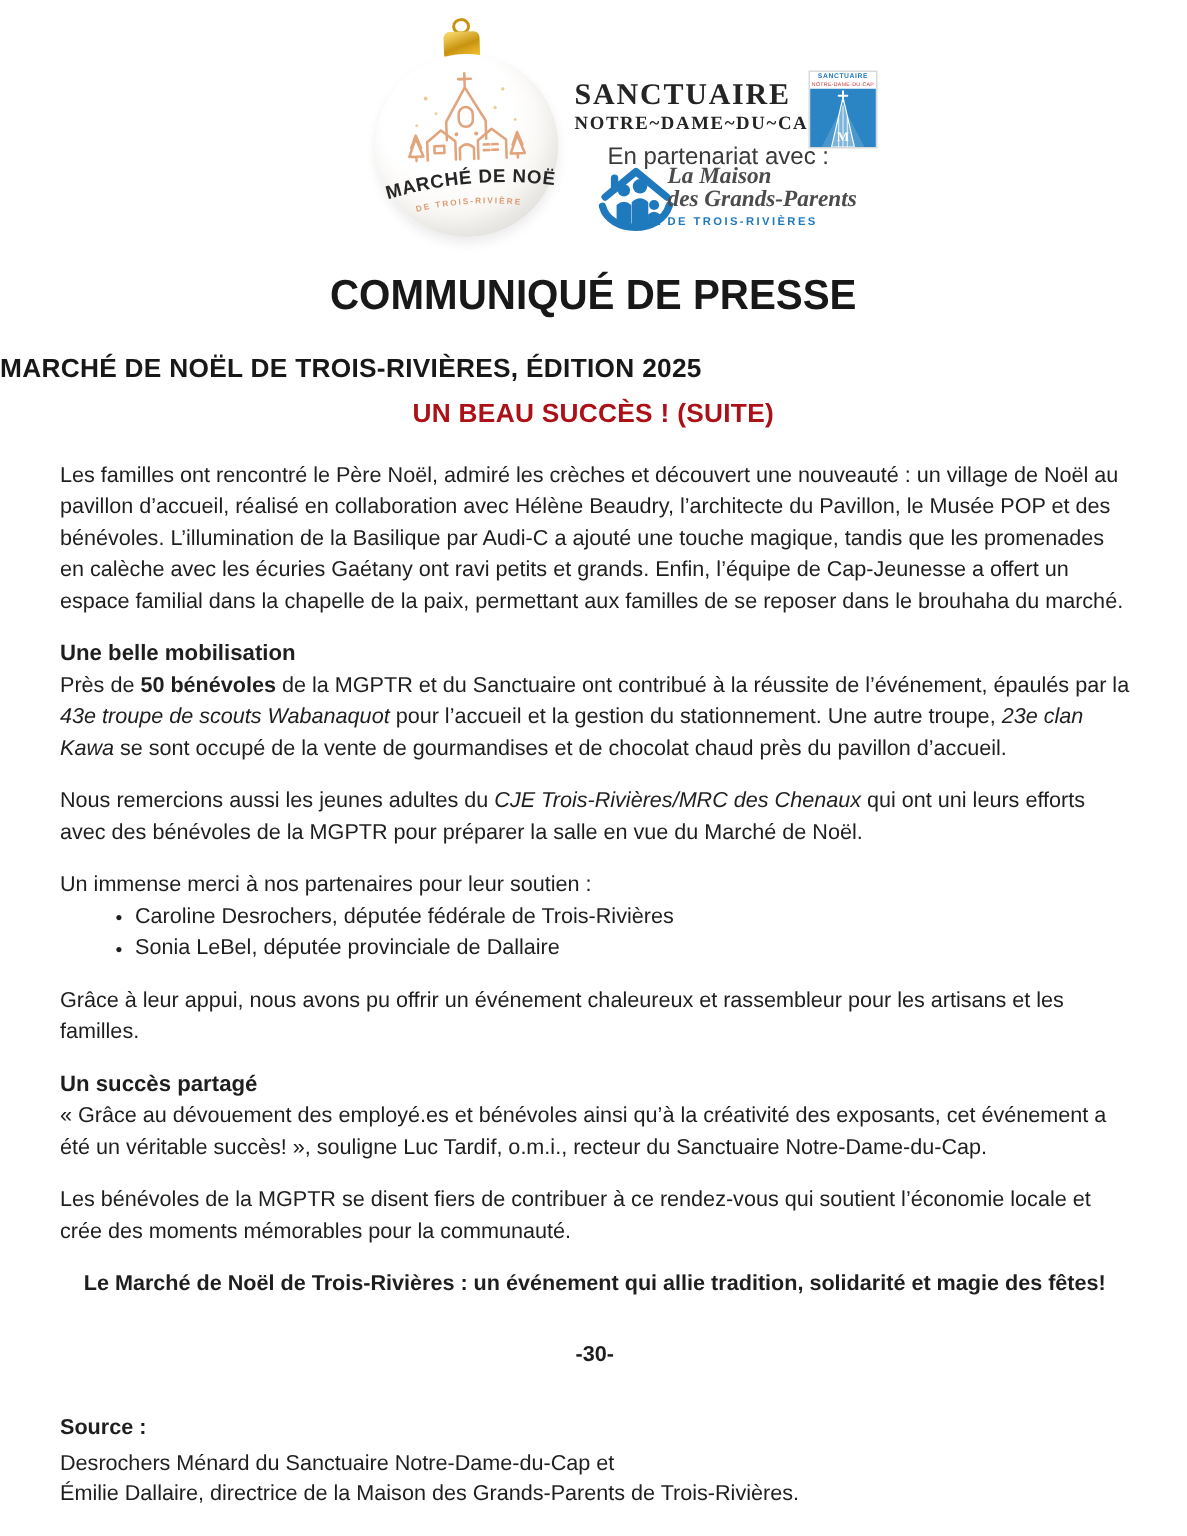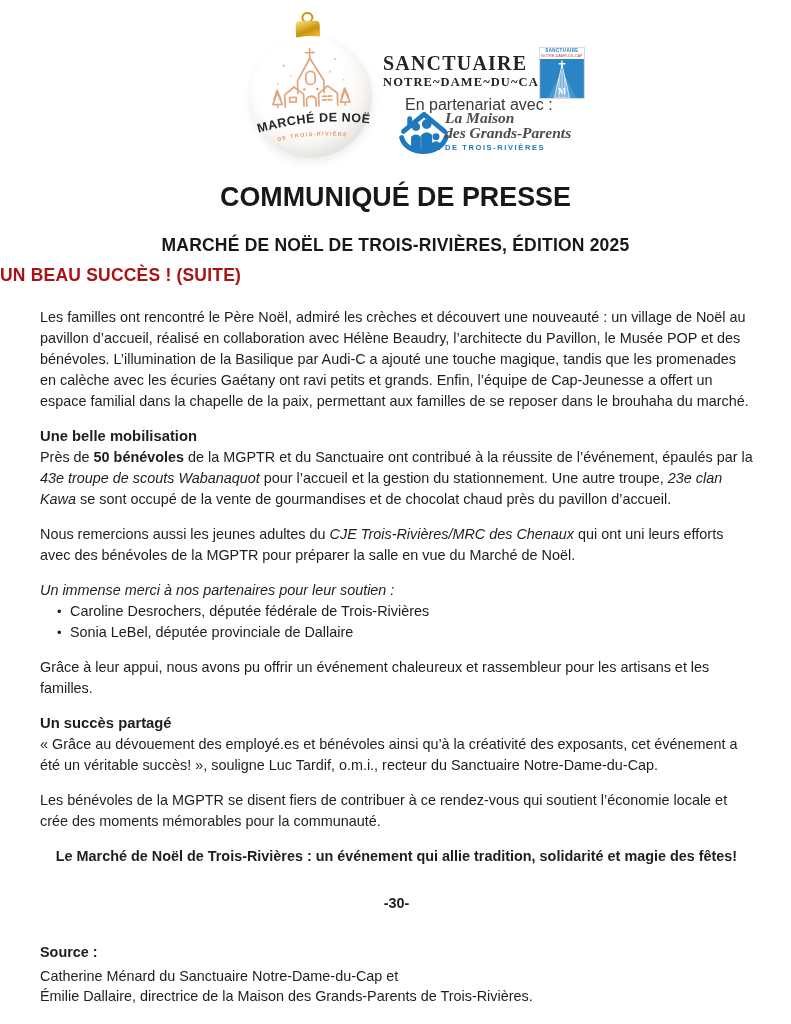--- a/index.html
+++ b/index.html
@@ -46,32 +46,32 @@
   
   .mgp{position:absolute;left:397px;top:109px;width:230px;height:55px;}
   .mgp-icon{position:absolute;left:0;top:0;width:54px;height:50px;}
   .mgp-text{position:absolute;left:48px;top:1px;}
   .mgp-script{font-family:"Liberation Serif",serif;font-style:italic;font-weight:bold;font-size:15.5px;line-height:15px;color:#4c4c4c;}
   .mgp-city{font-size:7.5px;font-weight:bold;letter-spacing:1.6px;color:var(--brand-blue);margin-top:3px;}
 
   
   .title-main{position:absolute;top:181px;left:0;width:100%;text-align:center;margin:0;
     font-size:28px;font-weight:bold;color:#181818;transform:scaleX(0.96);}
-  .title-sub{position:absolute;top:235px;left:0;width:100%;text-align:center;margin:0;
+  .title-sub{position:absolute;top:235px;left:0;width:100%;margin:0;
     font-size:17.5px;font-weight:bold;color:#181818;letter-spacing:0.2px;}
-  .title-red{position:absolute;top:265px;left:0;width:100%;text-align:left;margin:0;
+  .title-red{position:absolute;top:265px;left:0;width:100%;text-align:center;margin:0;
     font-size:17.5px;font-weight:bold;color:var(--accent-red);letter-spacing:0.2px;}
 
   
   .content{position:absolute;top:307px;left:40px;width:713px;font-size:14.4px;line-height:21px;color:var(--text);}
   .content p{margin:0 0 14px;}
   .content h3{font-size:14.8px;margin:0;line-height:21px;}
-  .no-gap{margin-bottom:0 !important;font-style:italic;}
+  .no-gap{margin-bottom:0 !important;}
   .partners-list{list-style:none;margin:0 0 14px;padding:0 0 0 30px;}
-  .partners-list li{position:relative;line-height:21px;}
+  .partners-list li{position:relative;line-height:21px;margin-left:20px;}
   .partners-list li::before{content:"\2022";position:absolute;left:-13px;top:0;font-size:13px;}
   .closing{text-align:center;font-weight:bold;margin:12px 0 0 !important;}
   .thirty{text-align:center;font-weight:bold;margin:26px 0 0 !important;}
   .source{margin-top:28px;}
   .source-label{font-weight:bold;margin:0 0 3px !important;}
   .source-line{margin:0 !important;line-height:20px;}
 </style>
 </head>
 <body>
 
@@ -190,18 +190,18 @@
     <h3>Un succès partagé</h3>
     <p>« Grâce au dévouement des employé.es et bénévoles ainsi qu’à la créativité des exposants, cet événement a été un véritable succès! », souligne Luc Tardif, o.m.i., recteur du Sanctuaire Notre-Dame-du-Cap.</p>
 
     <p>Les bénévoles de la MGPTR se disent fiers de contribuer à ce rendez-vous qui soutient l’économie locale et crée des moments mémorables pour la communauté.</p>
 
     <p class="closing">Le Marché de Noël de Trois-Rivières : un événement qui allie tradition, solidarité et magie des fêtes!</p>
     <p class="thirty">-30-</p>
 
     <div class="source">
       <p class="source-label">Source :</p>
-      <p class="source-line">Catherine Ménard du Sanctuaire Notre-Dame-du-Cap et</p>
+      <p class="source-line">Desrochers Ménard du Sanctuaire Notre-Dame-du-Cap et</p>
       <p class="source-line">Émilie Dallaire, directrice de la Maison des Grands-Parents de Trois-Rivières.</p>
     </div>
 
   </main>
 </div>
 
 </body></html>

